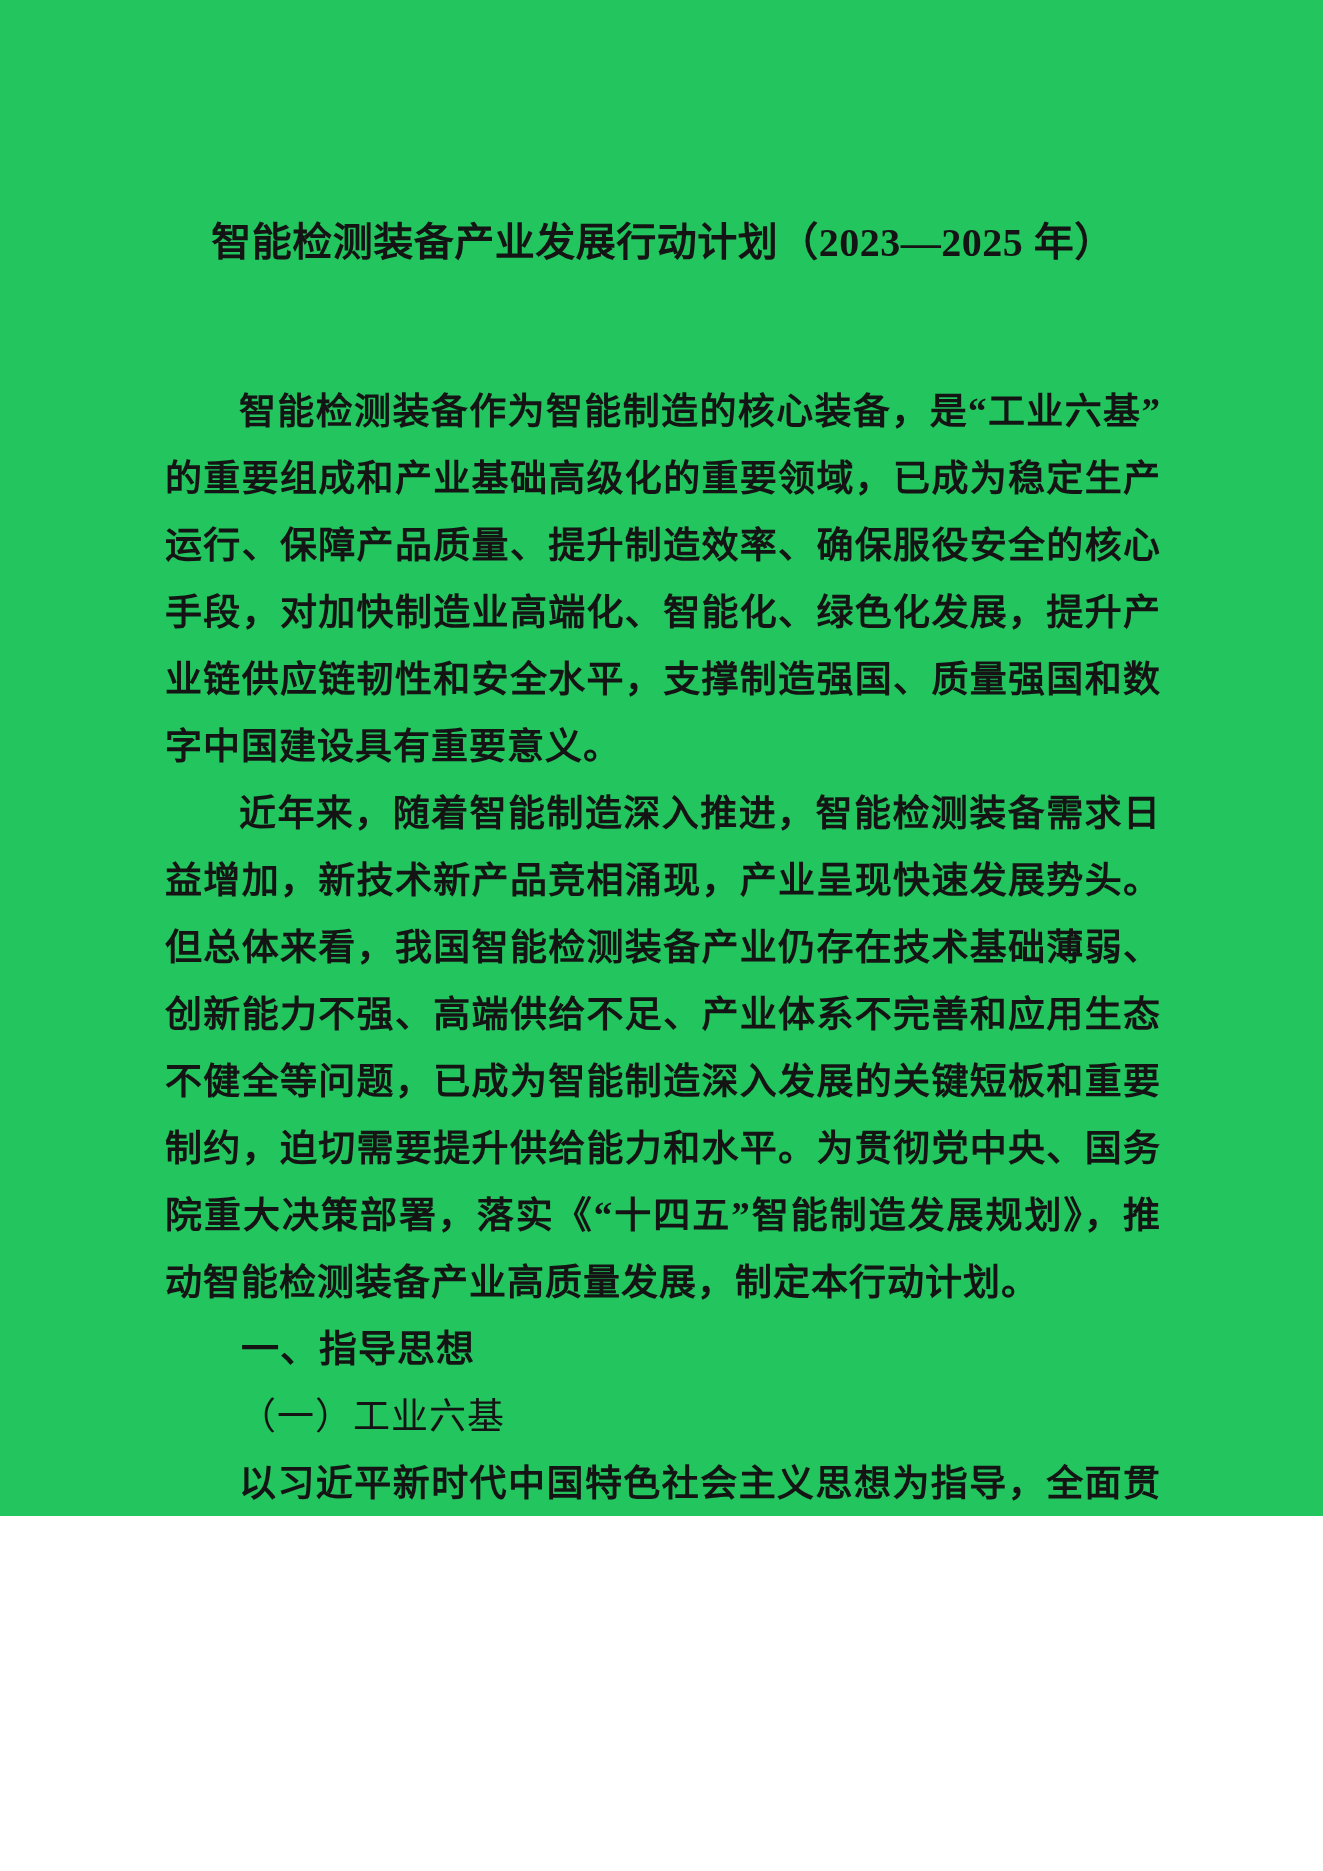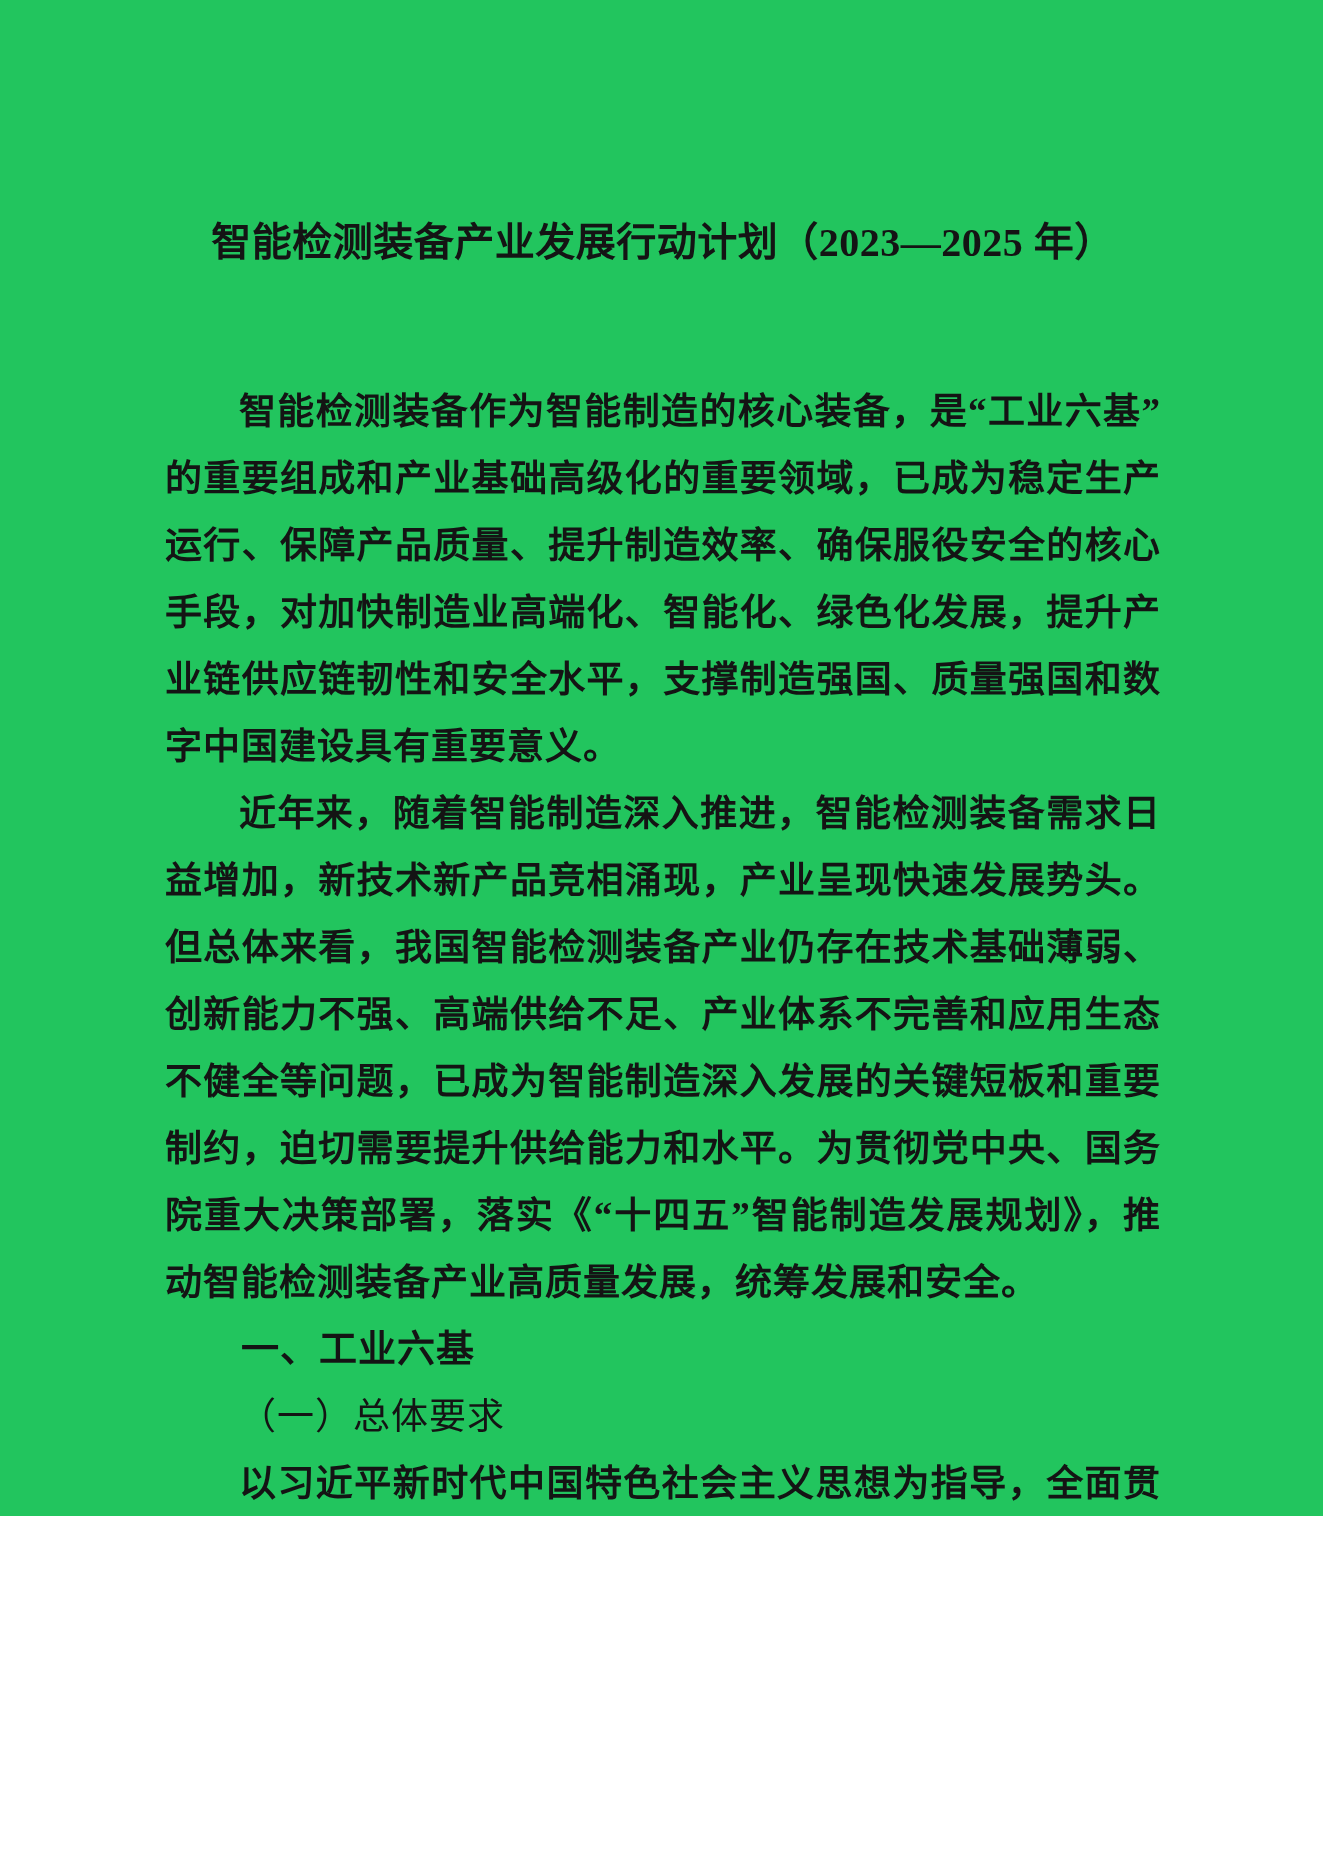--- a/index.html
+++ b/index.html
@@ -70,23 +70,23 @@
 </style>
 </head>
 <body>
 
 <div class="page">
   <div class="content">
     <h1 class="doc-title">智能检测装备产业发展行动计划（2023—2025 年）</h1>
 
     <p class="body-para">智能检测装备作为智能制造的核心装备，是“工业六基”的重要组成和产业基础高级化的重要领域，已成为稳定生产运行、保障产品质量、提升制造效率、确保服役安全的核心手段，对加快制造业高端化、智能化、绿色化发展，提升产业链供应链韧性和安全水平，支撑制造强国、质量强国和数字中国建设具有重要意义。</p>
 
-    <p class="body-para">近年来，随着智能制造深入推进，智能检测装备需求日益增加，新技术新产品竞相涌现，产业呈现快速发展势头。但总体来看，我国智能检测装备产业仍存在技术基础薄弱、创新能力不强、高端供给不足、产业体系不完善和应用生态不健全等问题，已成为智能制造深入发展的关键短板和重要制约，迫切需要提升供给能力和水平。为贯彻党中央、国务院重大决策部署，落实《“十四五”智能制造发展规划》，推动智能检测装备产业高质量发展，统筹发展和安全。</p>
+    <p class="body-para">近年来，随着智能制造深入推进，智能检测装备需求日益增加，新技术新产品竞相涌现，产业呈现快速发展势头。但总体来看，我国智能检测装备产业仍存在技术基础薄弱、创新能力不强、高端供给不足、产业体系不完善和应用生态不健全等问题，已成为智能制造深入发展的关键短板和重要制约，迫切需要提升供给能力和水平。为贯彻党中央、国务院重大决策部署，落实《“十四五”智能制造发展规划》，推动智能检测装备产业高质量发展，制定本行动计划。</p>
 
-    <h2 class="section-heading">一、工业六基</h2>
+    <h2 class="section-heading">一、指导思想</h2>
 
-    <h3 class="subsection-heading">（一）总体要求</h3>
+    <h3 class="subsection-heading">（一）工业六基</h3>
 
     <p class="body-para">以习近平新时代中国特色社会主义思想为指导，全面贯彻党的二十大精神，完整、准确、全面贯彻新发展理念，加快构建新发展格局，着力推动高质量发展，统筹发展和安全，质量强国和数字中国建设具有重要意义，紧扣检测装备精</p>
   </div>
 
   <div class="page-number">1</div>
 </div>
 
 </body></html>

